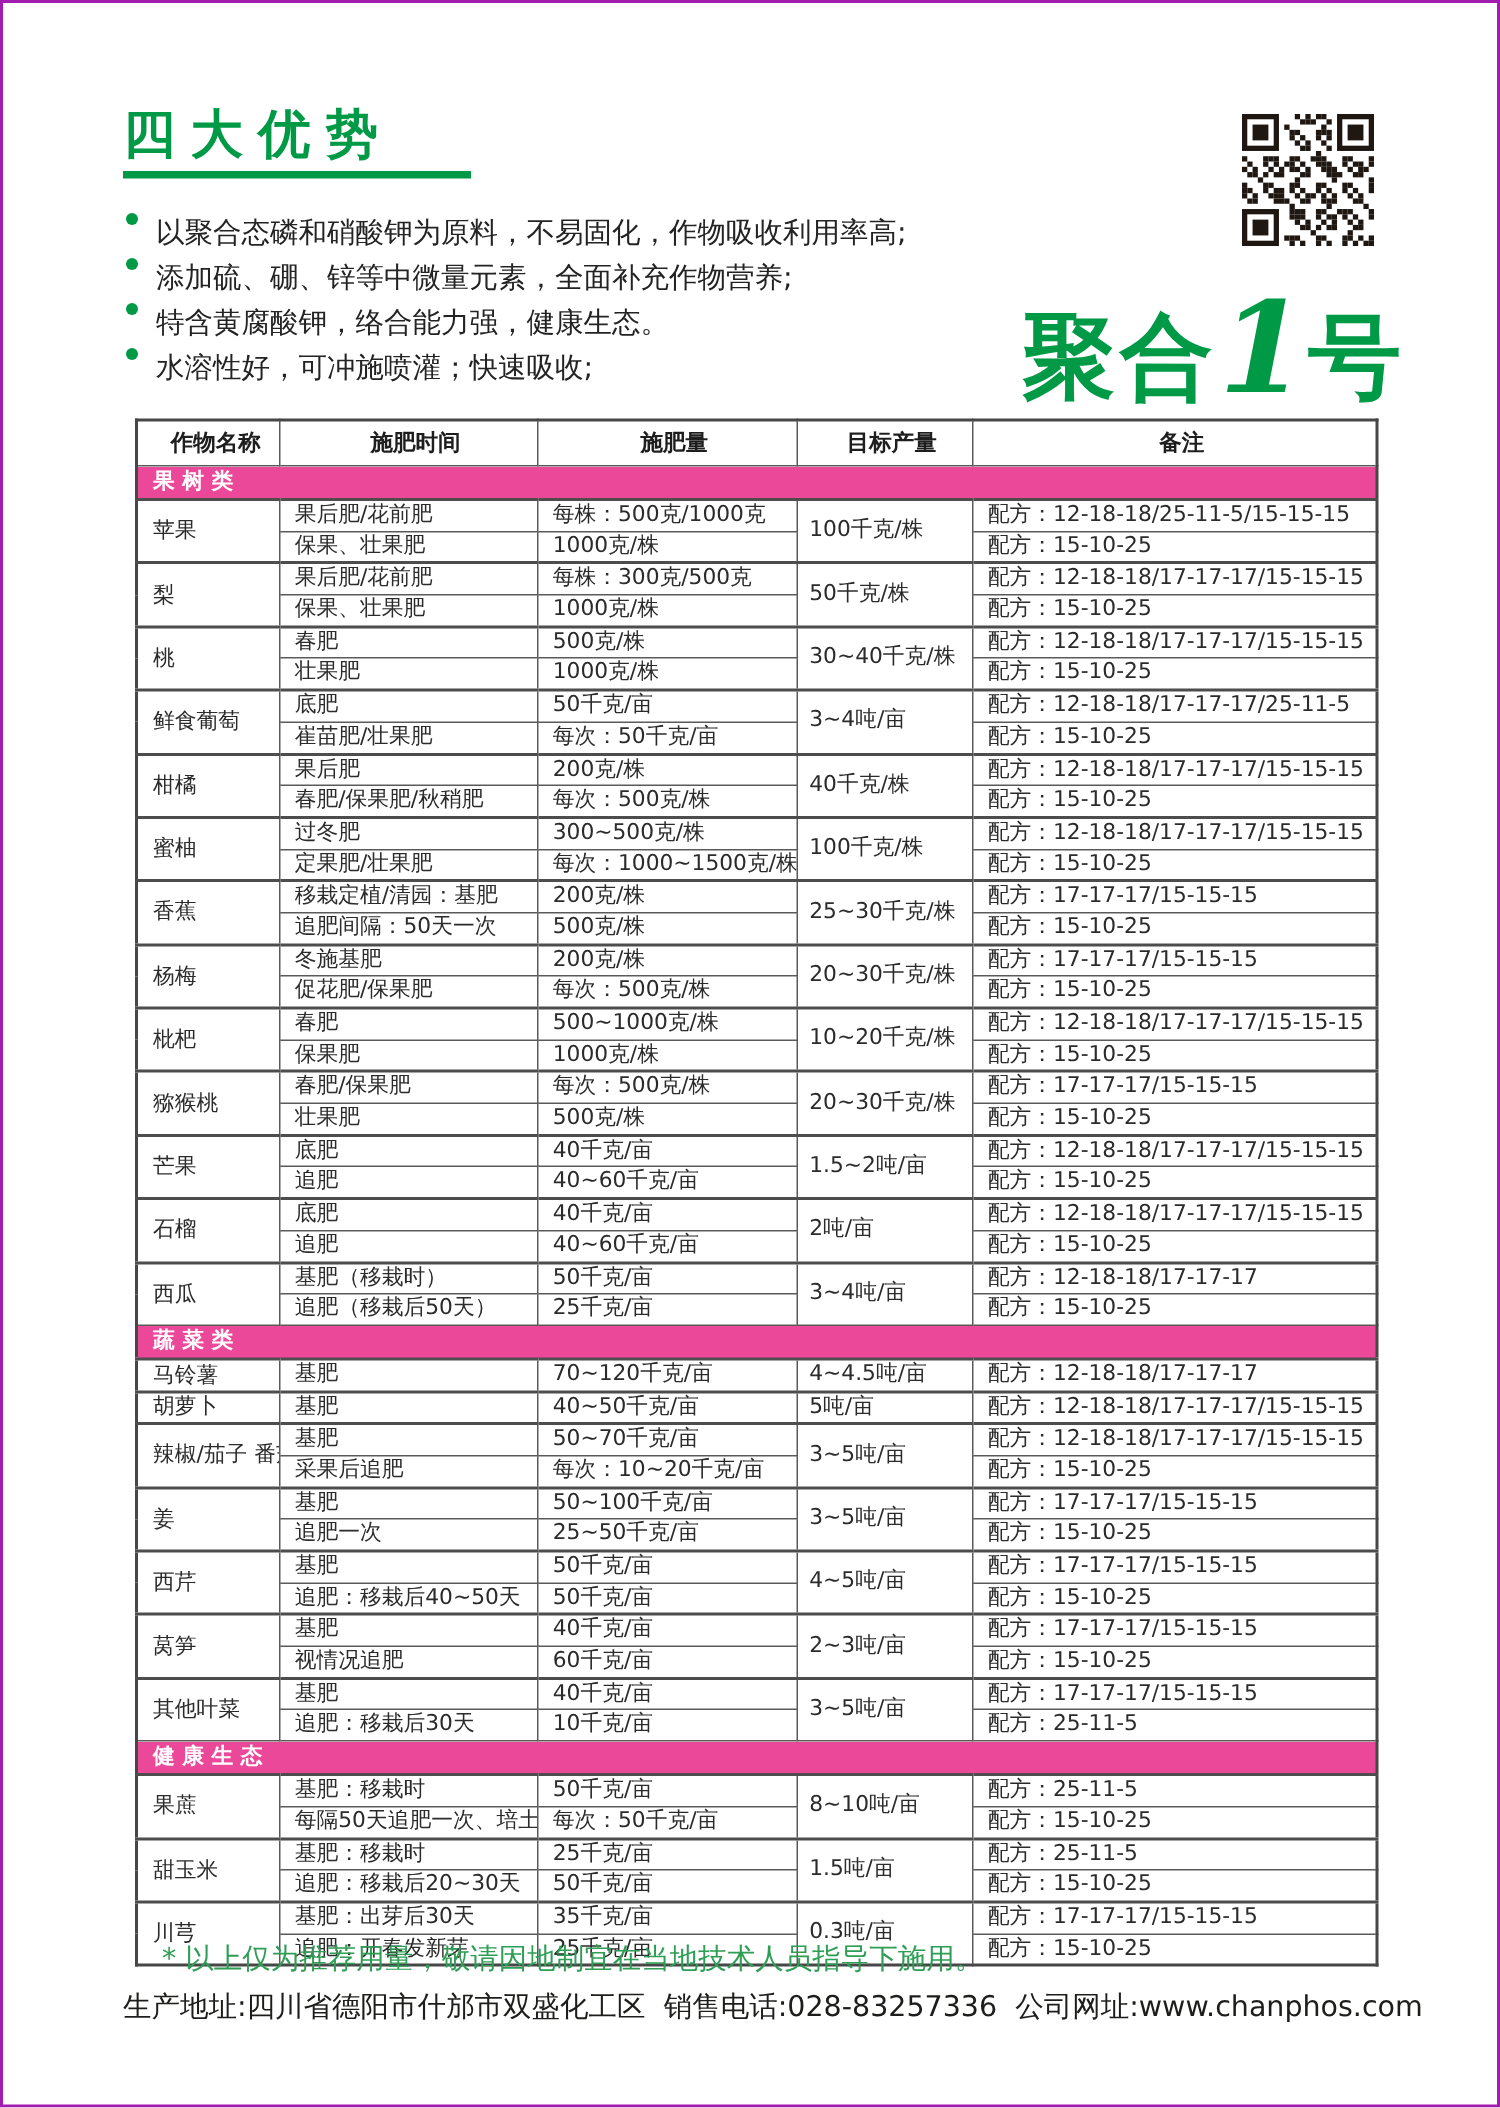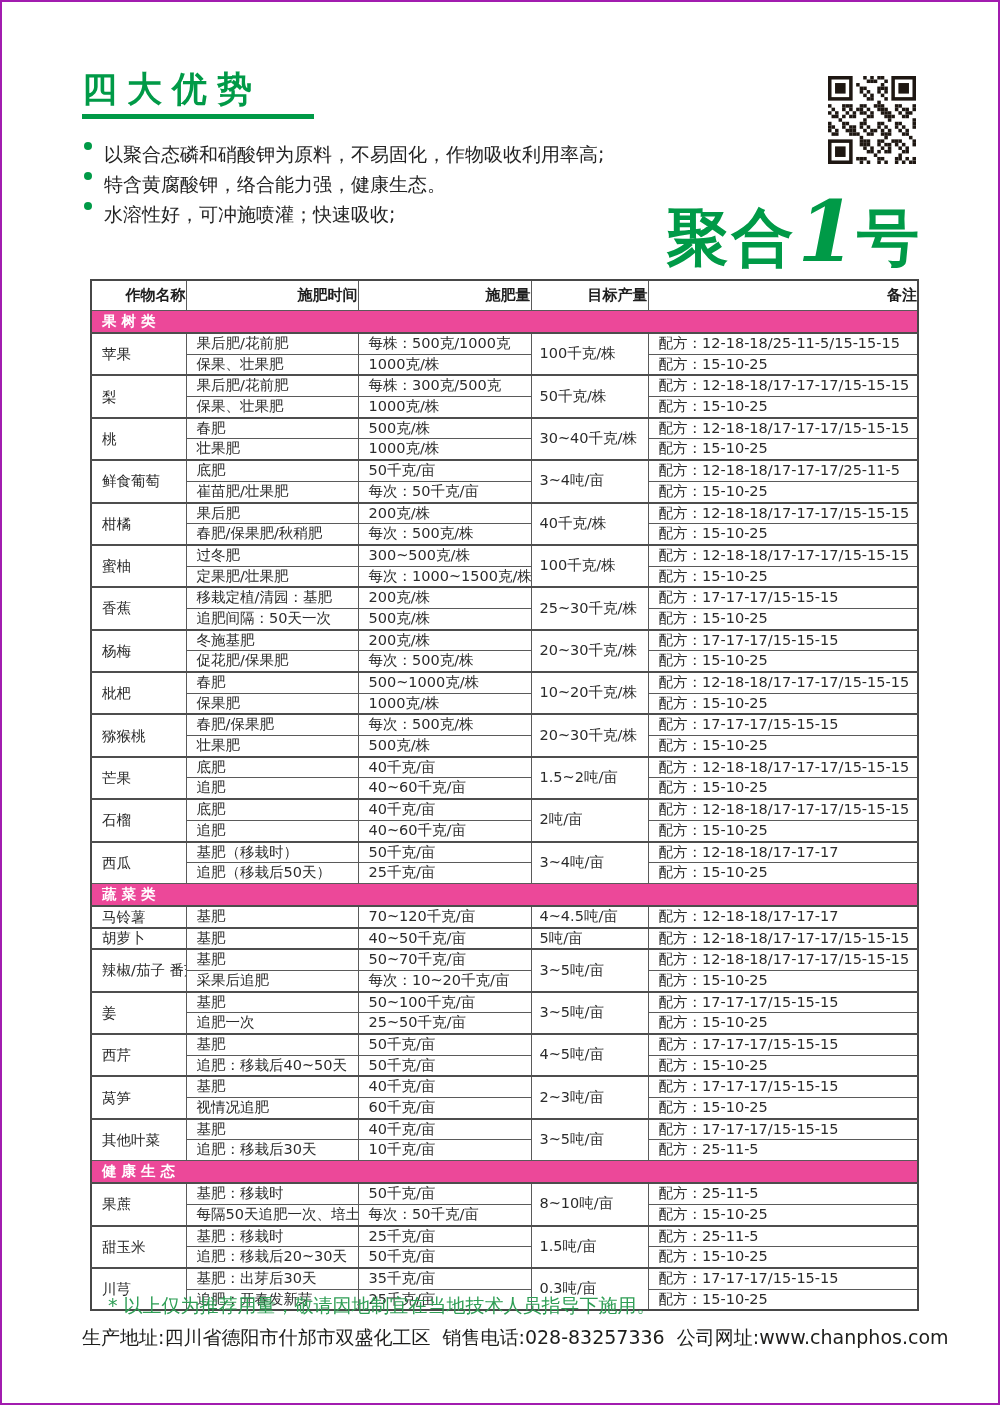--- a/index.html
+++ b/index.html
@@ -10,31 +10,31 @@
   
   .title{position:absolute;left:80px;top:64px;font-size:35px;font-weight:800;color:#009a47;letter-spacing:10px;}
   .title-underline{position:absolute;left:80px;top:112px;width:232px;height:5px;background:#009a47;}
   .advantages{position:absolute;left:82px;top:140px;width:580px;}
   .adv-item{display:flex;align-items:flex-start;height:30px;font-size:19px;color:#232323;}
   .adv-dot{width:8px;height:8px;border-radius:50%;background:#009a47;margin-right:12px;flex:0 0 8px;}
 
   .qr{position:absolute;right:80px;top:74px;width:92px;height:88px;}
   .qr svg{width:92px;height:88px;display:block;}
 
-  .brand{position:absolute;right:76px;top:178px;color:#009a47;font-weight:800;font-size:62px;
+  .brand{position:absolute;right:61px;top:178px;color:#009a47;font-weight:800;font-size:62px;
          letter-spacing:3px;white-space:nowrap;}
   .brand .num{font-family:"DejaVu Serif","Liberation Serif",serif;font-style:italic;font-weight:700;
               font-size:84px;letter-spacing:0;position:relative;top:2px;margin:0 1px;}
 
   
   table.fert{position:absolute;left:88px;top:277px;width:827px;border-collapse:collapse;table-layout:fixed;
              font-size:14.5px;color:#2b2b2b;}
   table.fert td,table.fert th{border:1px solid #5a5a5a;vertical-align:middle;overflow:hidden;white-space:nowrap;}
   table.fert{border:2px solid #474747;}
-  th{height:29px;text-align:right;padding:0 0 0 10px;font-size:15px;font-weight:700;color:#1e1e1e;}
+  th{height:29px;text-align:center;padding:0 0 0 10px;font-size:15px;font-weight:700;color:#1e1e1e;}
   td{height:19.7px;line-height:1.08;padding:0 2px 0 10px;}
   tr.section-row td{height:21px;background:#ec4899;color:#ffffff;font-weight:700;letter-spacing:5px;
                     border-left-color:#474747;border-right-color:#474747;font-size:14.5px;}
   tr.crop-first td{border-top:2px solid #4d4d4d;}
   tr.crop-sub td{border-top:1px solid #979797;}
   td.col-crop{white-space:pre-line;line-height:1.25;}
   td.col-target{padding-left:8px;margin-top:16px;}
 
   
   .note{position:absolute;left:106px;top:1291px;font-size:19px;color:#2f9e55;font-weight:500;}
@@ -45,20 +45,24 @@
 
 <div class="page">
 
   <div class="title">四大优势</div>
   <div class="title-underline"></div>
 
   <div class="advantages">
       <div class="adv-item">
         <span class="adv-dot"></span>
         <span>以聚合态磷和硝酸钾为原料，不易固化，作物吸收利用率高;</span>
+      </div>
+      <div class="adv-item">
+        <span class="adv-dot"></span>
+        <span>添加硫、硼、锌等中微量元素，全面补充作物营养;</span>
       </div>
       <div class="adv-item">
         <span class="adv-dot"></span>
         <span>特含黄腐酸钾，络合能力强，健康生态。</span>
       </div>
       <div class="adv-item">
         <span class="adv-dot"></span>
         <span>水溶性好，可冲施喷灌；快速吸收;</span>
       </div>
     </div>

